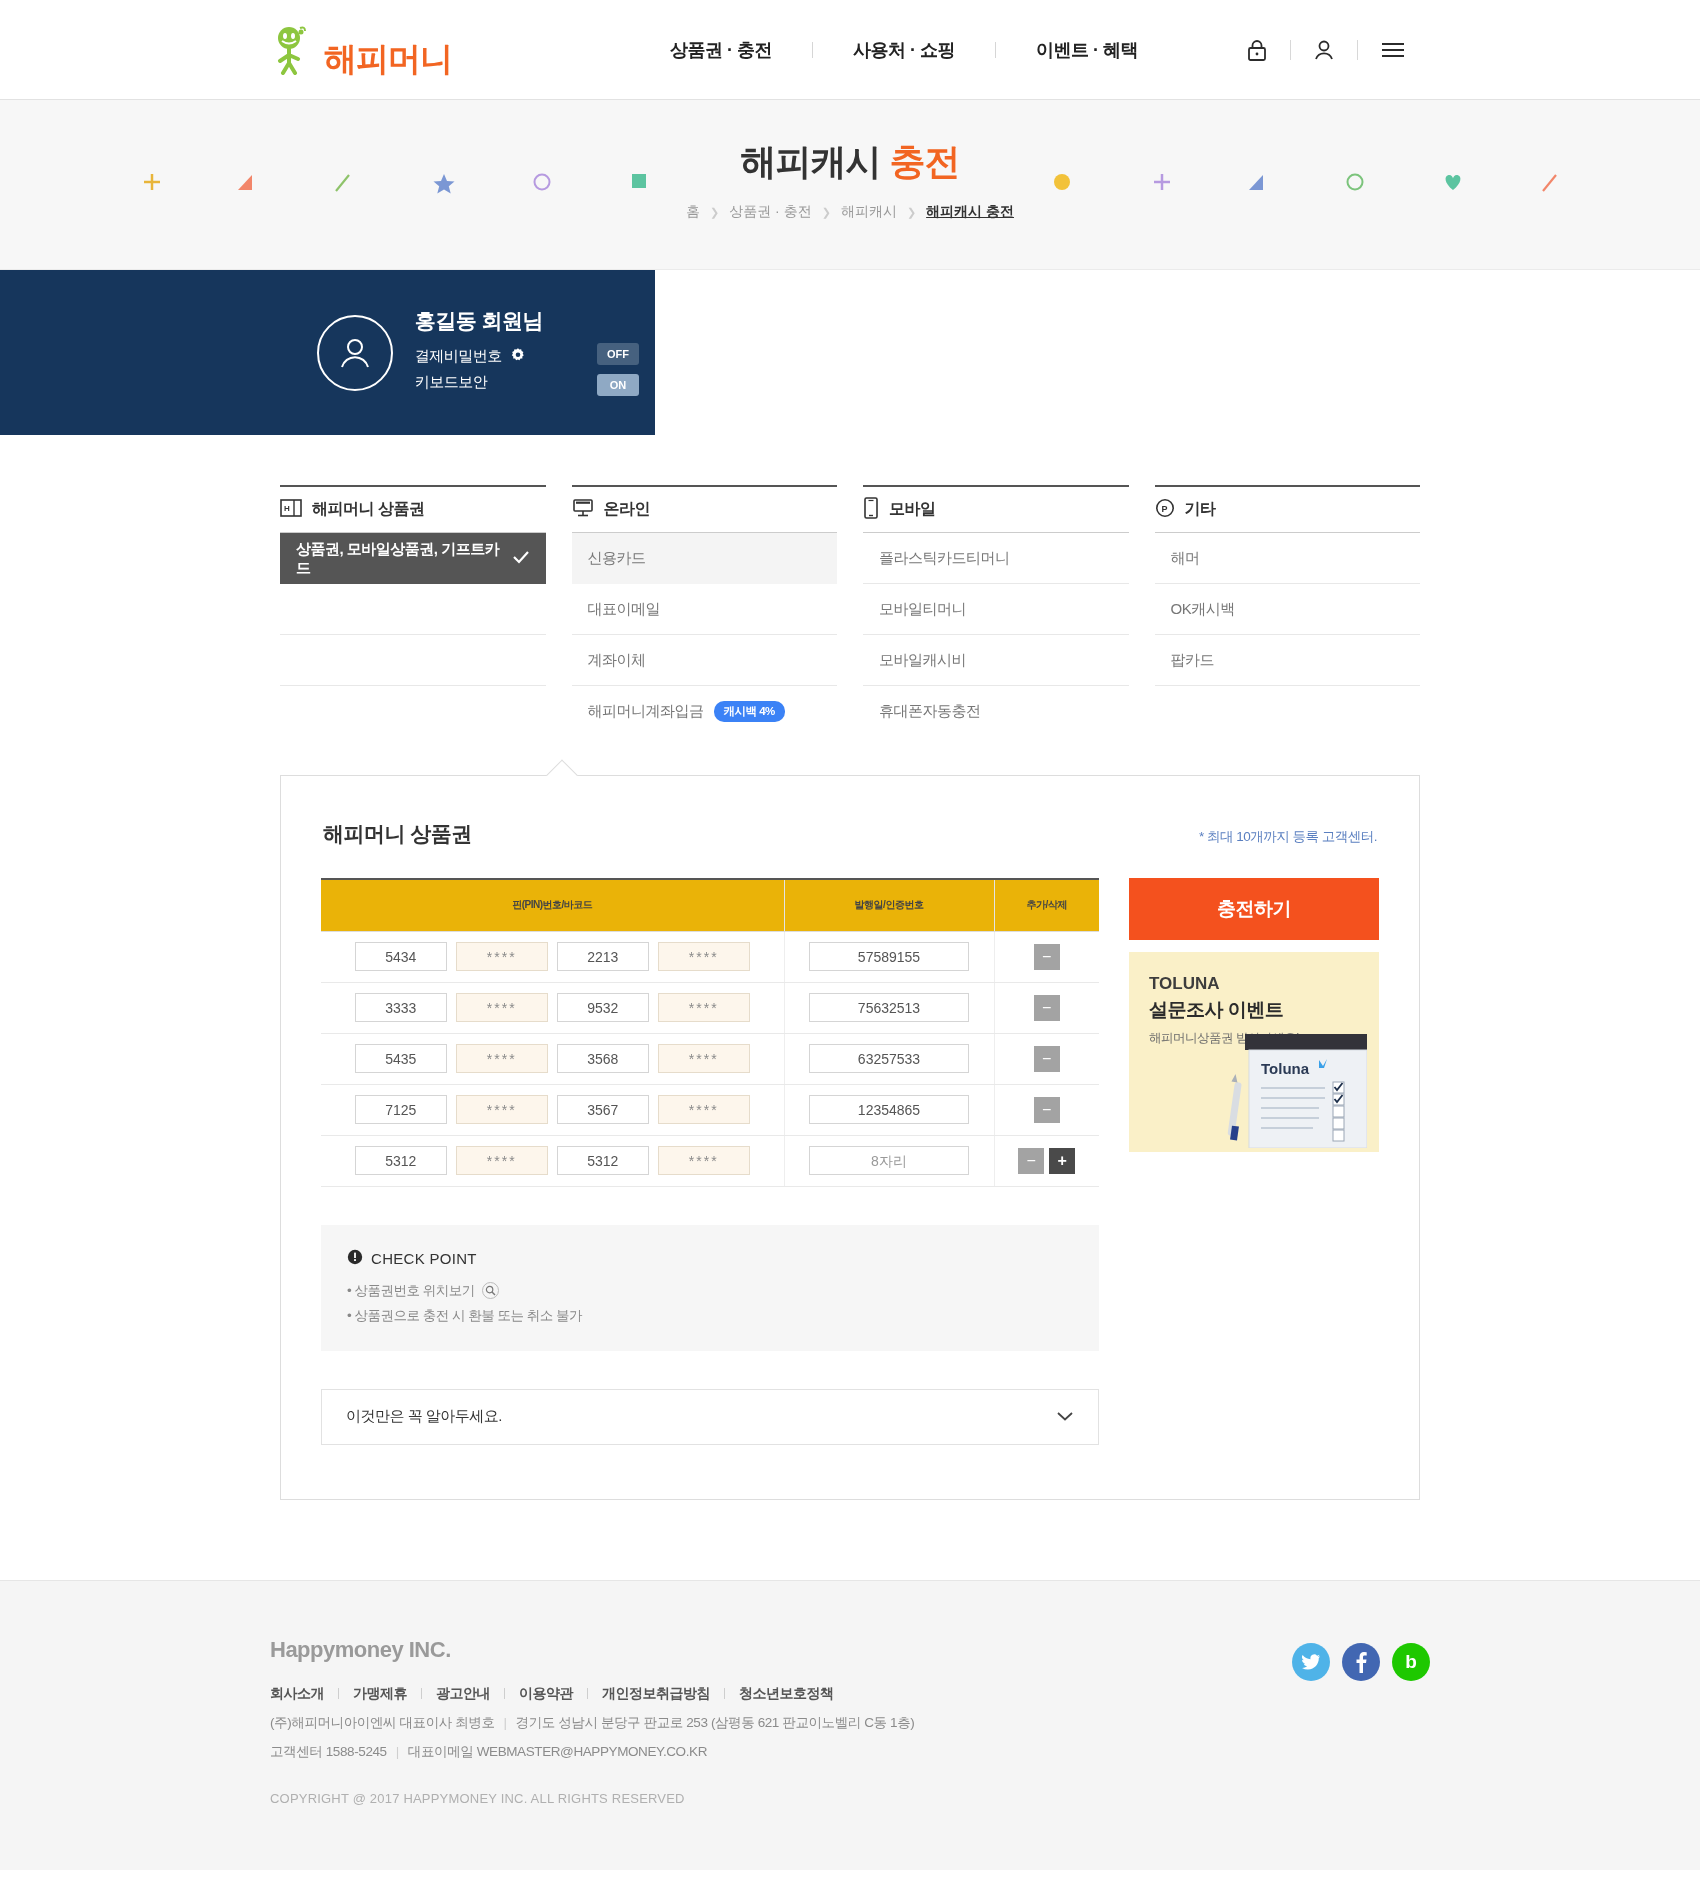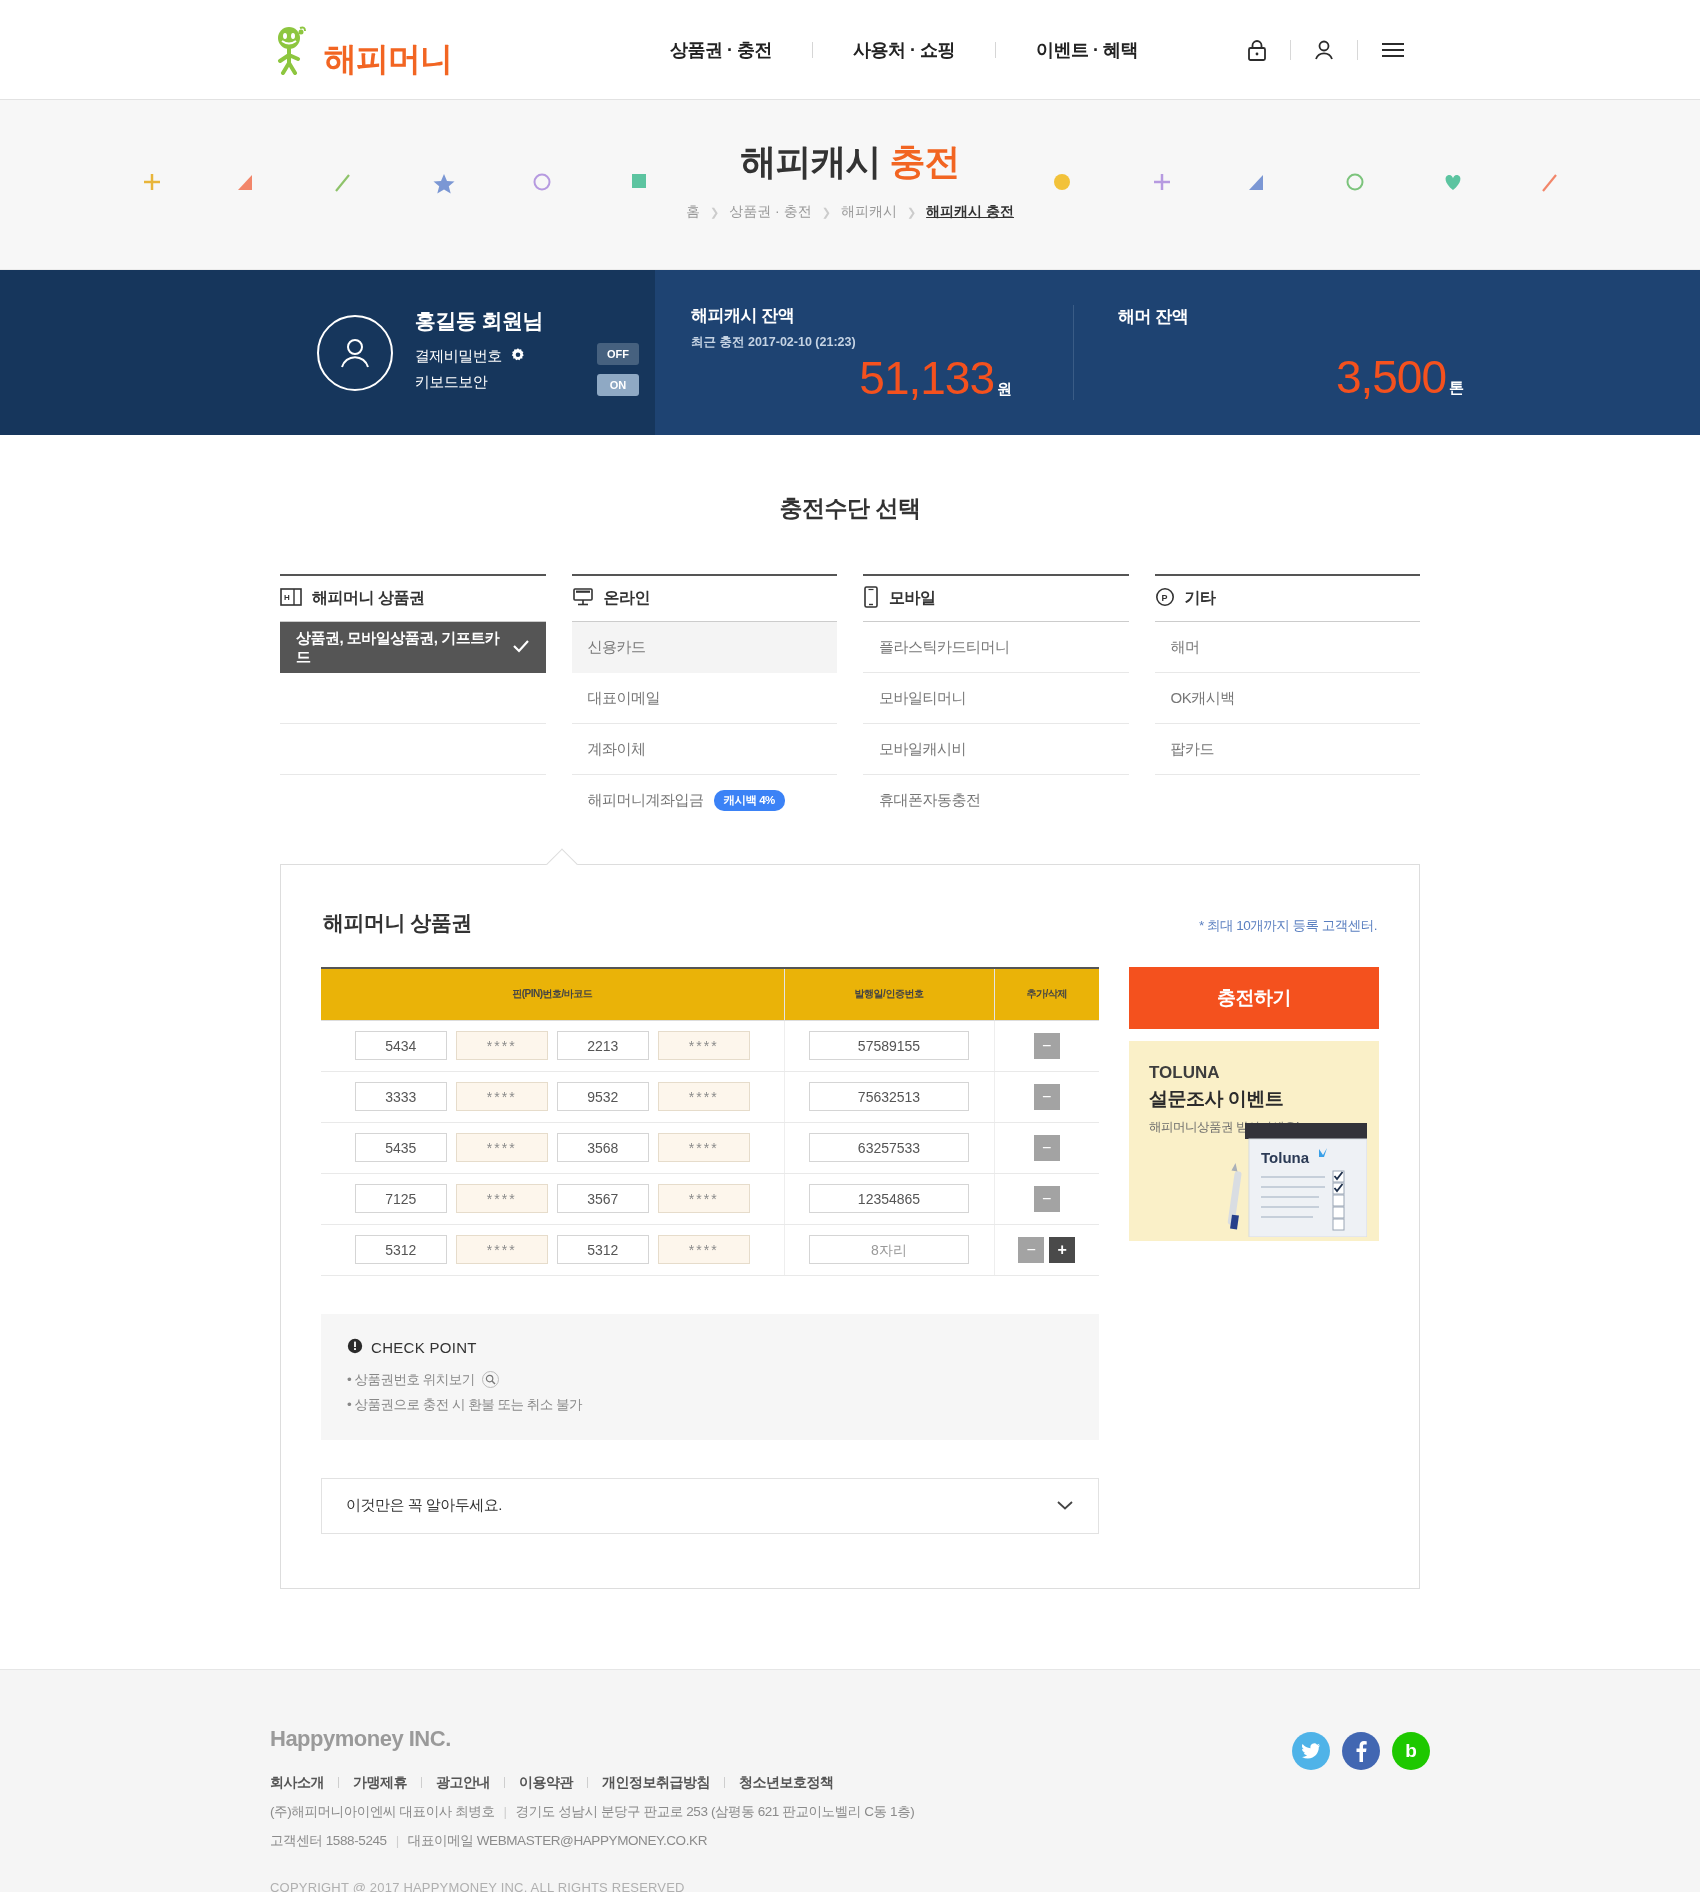--- a/index.html
+++ b/index.html
@@ -521,34 +521,22 @@
         <div class="ub-row">
           <span>키보드보안</span>
         </div>
       </div>
       <div class="ub-toggles">
         <div class="toggle off">OFF</div>
         <div class="toggle on">ON</div>
       </div>
     </div>
 
-    <div class="ub-right">
-      <div class="bal-block first">
-        <div class="bal-label">해피캐시 잔액</div>
-        <div class="bal-sub">최근 충전 2017-02-10 (21:23)</div>
-        <div class="bal-value"><span>51,133</span><span class="bal-unit">원</span></div>
-      </div>
-      <div class="bal-block second">
-        <div class="bal-label">해머 잔액</div>
-        <div class="bal-value" style="margin-top:26px"><span>3,500</span><span class="bal-unit">톤</span></div>
-      </div>
-    </div>
   </div>
 
-  <div class="section-title">충전수단 선택</div>
 
   <div class="methods">
 
     <div class="mcol">
       <div class="mcol-head">
         <span>
           <svg width="22" height="18" viewBox="0 0 22 18">
             <rect x="1" y="1" width="20" height="16" fill="none" stroke="#333" stroke-width="1.6"></rect>
             <line x1="14" y1="1" x2="14" y2="17" stroke="#333" stroke-width="1.4"></line>
             <text x="4" y="12" font-size="8" font-family="Liberation Sans" fill="#333">H</text>

